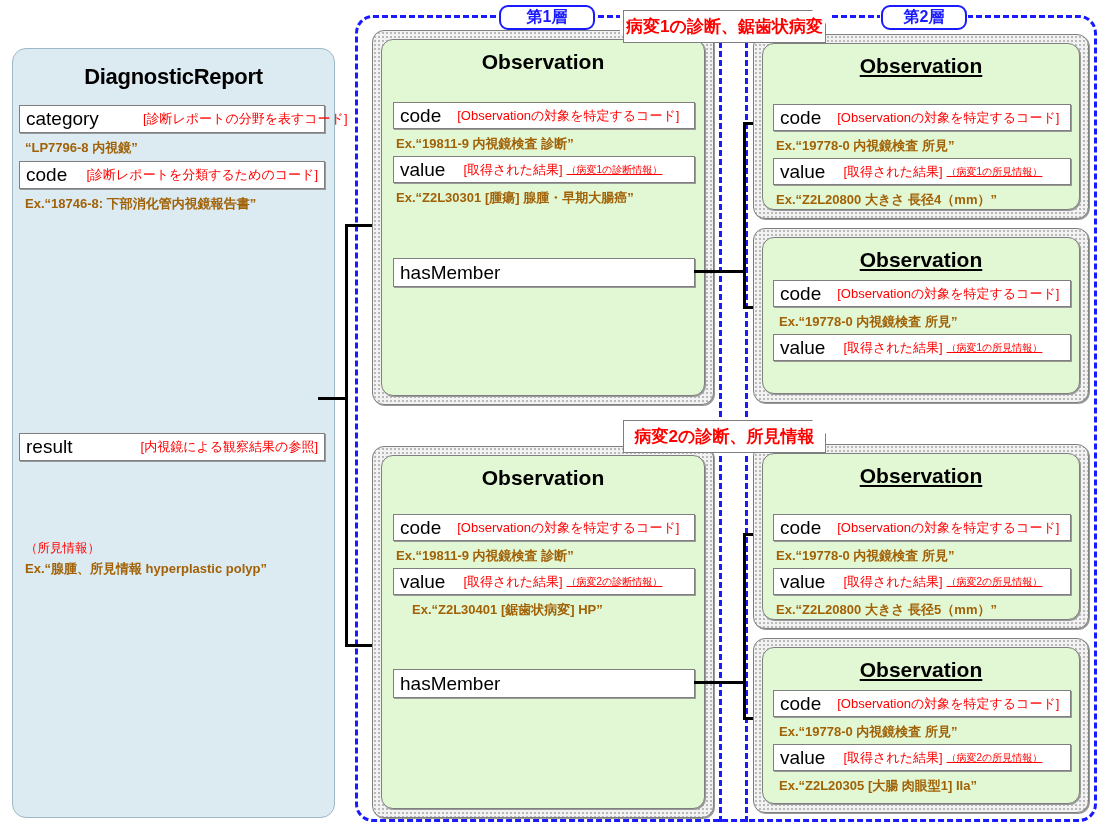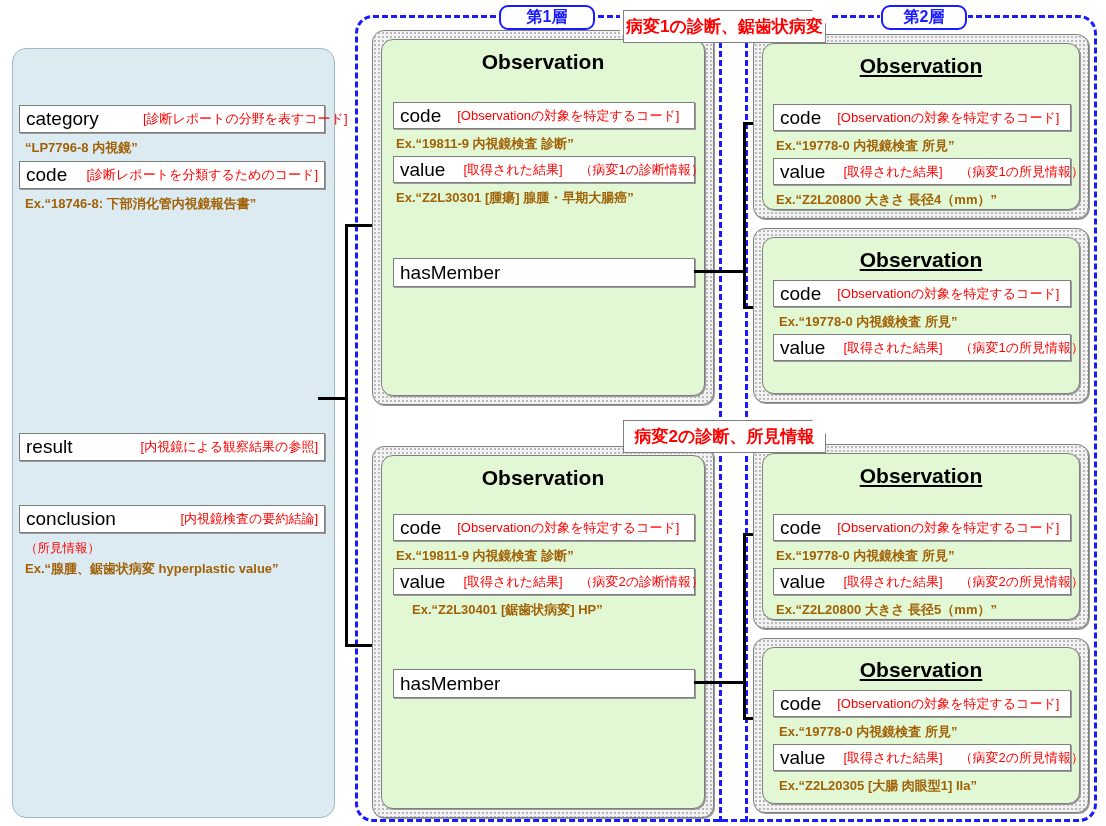--- a/index.html
+++ b/index.html
@@ -37,21 +37,21 @@
     padding:0 6px;
     box-sizing:border-box;
   }
   .field .fname{
     font-size:19px;color:#000;white-space:nowrap;
   }
   .field .fdesc{
     font-size:13px;color:#ff0000;white-space:nowrap;margin-left:10px;
   }
   .field .fdesc2{
-    font-size:13px;color:#ff0000;white-space:nowrap;margin-left:17px;
+    font-size:10px;color:#ff0000;white-space:nowrap;margin-left:4px;text-decoration:underline;
   }
   .field .spacer{flex:1 1 auto;}
 
   .ex{
     font-size:13px;font-weight:bold;color:#a16207;white-space:nowrap;
   }
   .ex-small{
     font-size:12.5px;color:#ff0000;white-space:nowrap;
   }
 
@@ -143,20 +143,21 @@
   </div>
 
   <div class="abs callout corner" style="left:623px;top:10px;width:203px;height:33px;">
     <span>病変1の診断、鋸歯状病変</span>
   </div>
   <div class="abs callout corner" style="left:623px;top:420px;width:203px;height:33px;">
     <span>病変2の診断、所見情報</span>
   </div>
 
   <div class="abs dr-panel">
+    <div class="dr-title">DiagnosticReport</div>
 
     <div class="abs field" style="left:6px;top:56px;width:306px;height:28px;gap:17px;">
       <span class="fname">category</span>
       <span class="spacer"></span>
       <span class="fdesc">[診断レポートの分野を表すコード]</span>
     </div>
     <div class="abs ex" style="left:12px;top:90px;">“LP7796-8  内視鏡”</div>
 
     <div class="abs field" style="left:6px;top:112px;width:306px;height:28px;">
       <span class="fname">code</span>
@@ -164,27 +165,22 @@
       <span class="fdesc">[診断レポートを分類するためのコード]</span>
     </div>
     <div class="abs ex" style="left:12px;top:146px;">Ex.“18746-8: 下部消化管内視鏡報告書”</div>
 
     <div class="abs field" style="left:6px;top:384px;width:306px;height:28px;">
       <span class="fname">result</span>
       <span class="spacer"></span>
       <span class="fdesc">[内視鏡による観察結果の参照]</span>
     </div>
 
-    <div class="abs field" style="left:6px;top:456px;width:306px;height:28px;">
-      <span class="fname">conclusion</span>
-      <span class="spacer"></span>
-      <span class="fdesc">[内視鏡検査の要約結論]</span>
-    </div>
     <div class="abs ex-small" style="left:12px;top:491px;">（所見情報）</div>
-    <div class="abs ex" style="left:12px;top:511px;">Ex.“腺腫、鋸歯状病変 hyperplastic value”</div>
+    <div class="abs ex" style="left:12px;top:511px;">Ex.“腺腫、所見情報 hyperplastic polyp”</div>
   </div>
 
   <div class="abs ln-h" style="left:318px;top:397px;width:30px;"></div>
   <div class="abs ln-v" style="left:345px;top:224px;height:423px;"></div>
   <div class="abs ln-h" style="left:345px;top:224px;width:43px;"></div>
   <div class="abs ln-h" style="left:345px;top:644px;width:43px;"></div>
 
   <div class="abs grp" style="left:372px;top:30px;width:342px;height:375px;"></div>
   <div class="abs obs" style="left:381px;top:39px;width:324px;height:357px;">
     <div class="obs-title">Observation</div>

